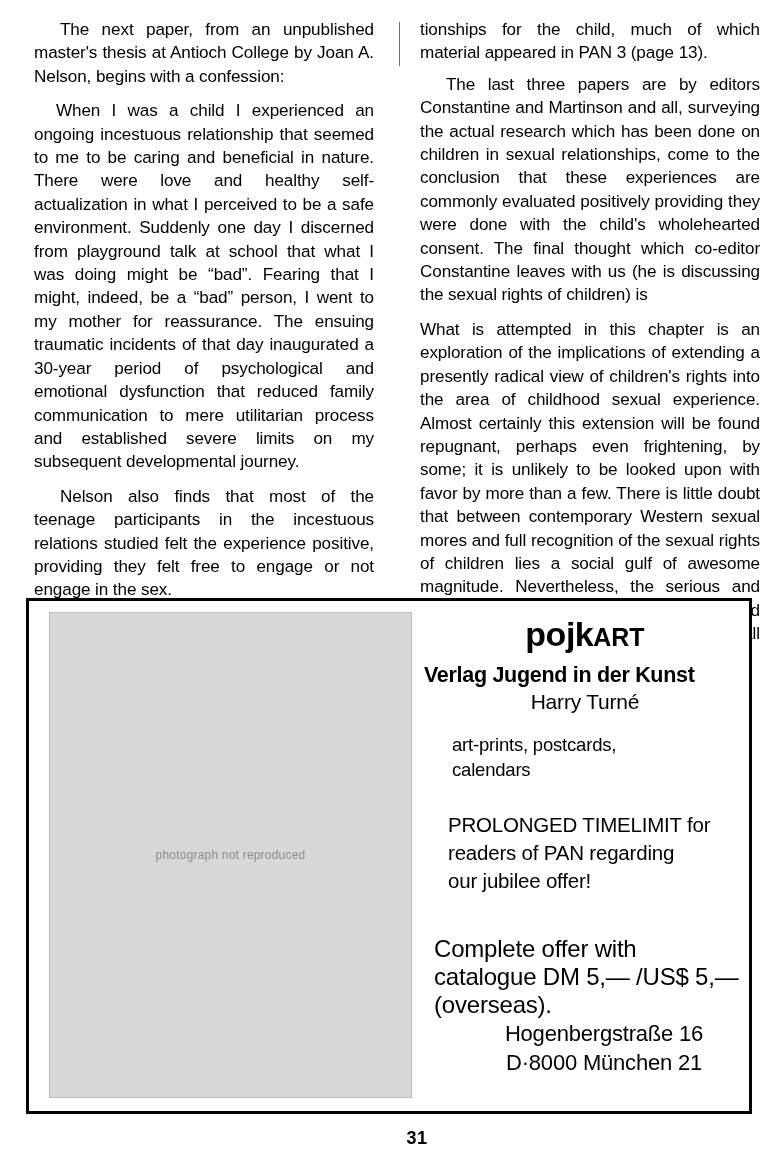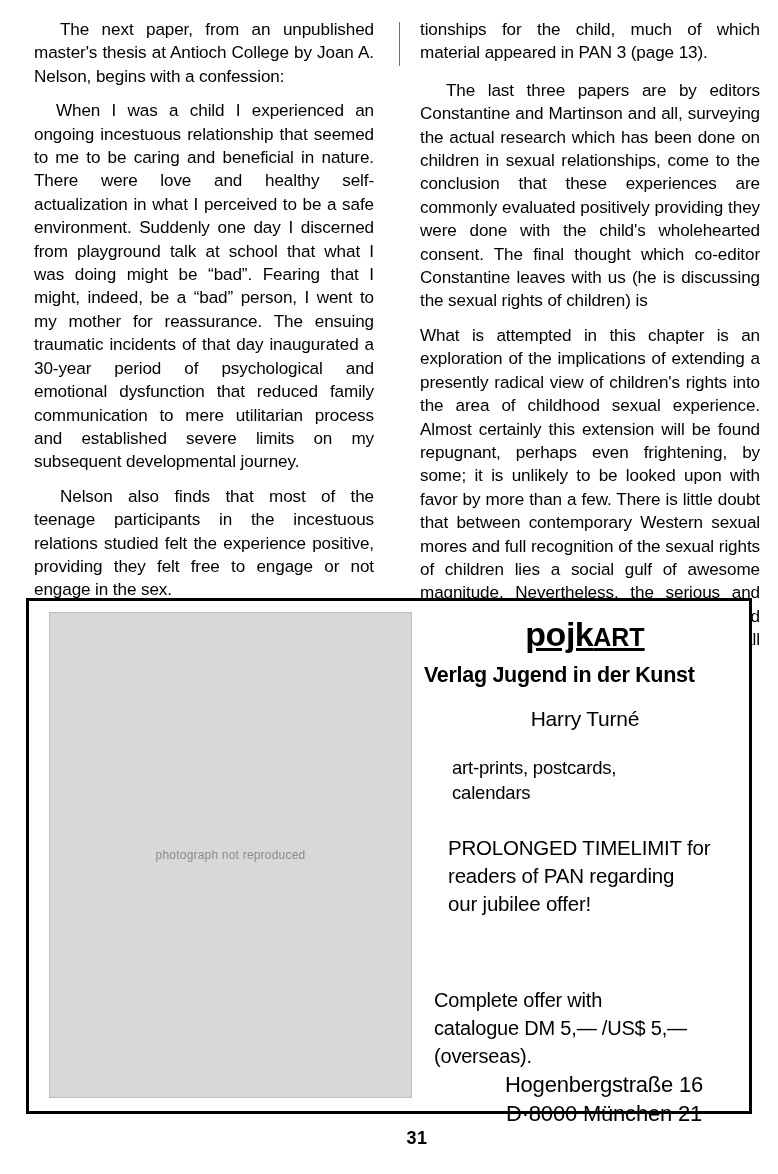--- a/index.html
+++ b/index.html
@@ -41,21 +41,21 @@
     margin: 0 0 0 0;
     font-size: 17.1px;
     line-height: 23.4px;
     text-align: justify;
     text-justify: inter-word;
     letter-spacing: -0.1px;
     -webkit-hyphens: none;
     hyphens: none;
   }
   .col p.indent { text-indent: 26px; }
-  .col p + p { margin-top: 14px; }
+  .col p + p { margin-top: 8px; }
 
   
   .quote {
     font-size: 15.6px;
     line-height: 21.1px;
     text-align: justify;
     letter-spacing: -0.1px;
     margin: 0;
   }
   .quote.first-line-indent { text-indent: 22px; }
@@ -120,60 +120,59 @@
     height: 500px;
   }
 
   .ad-logo {
     text-align: center;
     font-weight: bold;
     font-size: 34px;
     line-height: 38px;
     margin-top: 8px;
     letter-spacing: -0.5px;
-    text-decoration: underline;
   }
   .ad-logo .lc { font-size: 34px; }
   .ad-logo .sc { font-size: 25px; letter-spacing: 0px; }
 
   .ad-verlag {
     font-weight: bold;
     font-size: 21.5px;
     line-height: 25px;
     margin-top: 7px;
     letter-spacing: -0.3px;
   }
   .ad-harry {
     text-align: center;
     font-size: 21px;
     line-height: 25px;
+    margin-top: 1px;
+    letter-spacing: -0.2px;
+  }
+
+  .ad-products {
     margin-top: 18px;
-    letter-spacing: -0.2px;
-  }
-
-  .ad-products {
-    margin-top: 24px;
     margin-left: 28px;
     font-size: 18.5px;
     line-height: 25px;
     letter-spacing: -0.2px;
   }
 
   .ad-promo {
     margin-top: 29px;
     margin-left: 24px;
     font-size: 20.5px;
     line-height: 28px;
     letter-spacing: -0.2px;
   }
 
   .ad-complete {
-    margin-top: 68px;
+    margin-top: 40px;
     margin-left: 10px;
-    font-size: 20px;
+    font-size: 24px;
     line-height: 28px;
     letter-spacing: -0.2px;
   }
 
   .ad-address {
     margin-left: 38px;
     font-size: 22px;
     line-height: 29px;
     letter-spacing: -0.2px;
     text-align: center;

